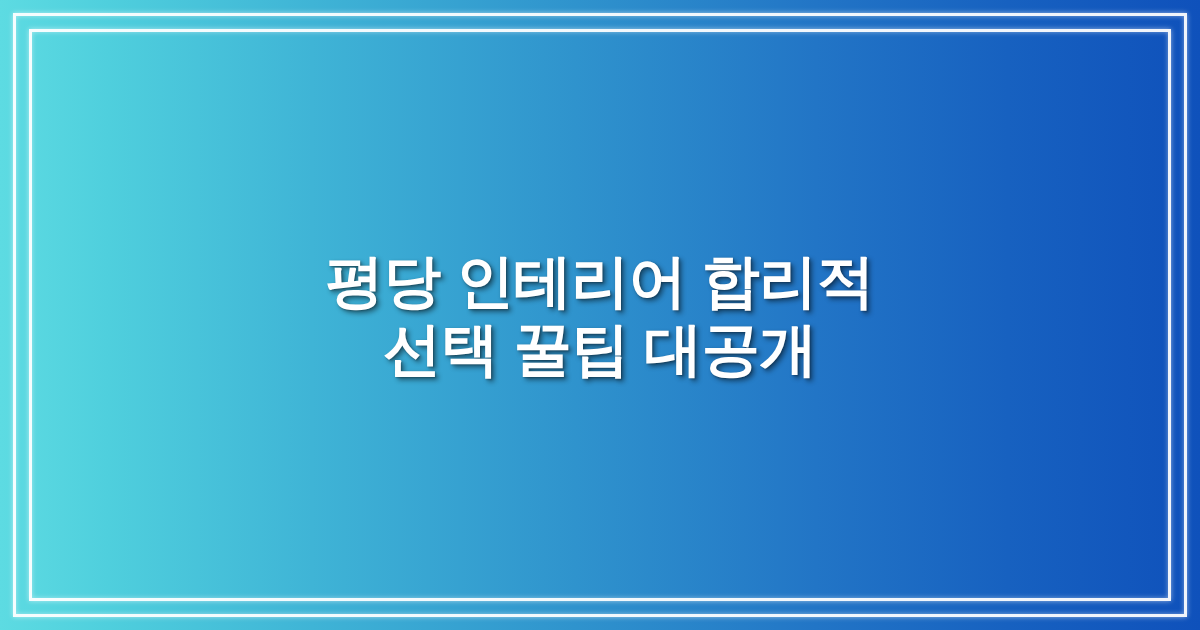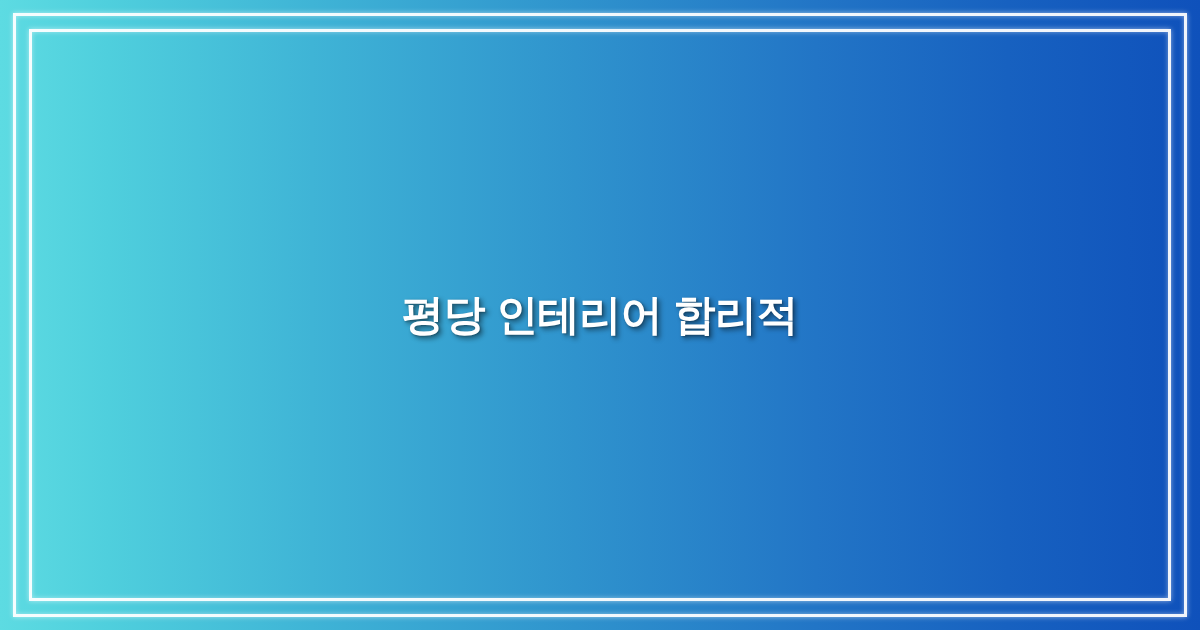--- a/index.html
+++ b/index.html
@@ -78,21 +78,21 @@
     text-align: center;
     padding: 0 70px;
     box-sizing: border-box;
   }
 
   .headline-line {
     display: block;
     color: #ffffff;
     font-family: "Liberation Sans", "DejaVu Sans", sans-serif;
     font-weight: 700;
-    font-size: 42px;
+    font-size: 58px;
     line-height: 1.17;
     letter-spacing: -0.5px;
     white-space: nowrap;
     text-shadow:
       3px 3px 5px rgba(0, 0, 0, 0.45),
       1px 1px 2px rgba(0, 0, 0, 0.30);
     -webkit-font-smoothing: antialiased;
   }
 </style>
 </head>
@@ -101,15 +101,16 @@
 <div class="thumbnail-canvas">
 
   <div class="gradient-backdrop"></div>
 
   <div class="frame frame-outer"></div>
 
   <div class="frame frame-inner"></div>
 
   <div class="headline-block">
     <span class="headline-line">평당 인테리어 합리적</span>
+    <span class="headline-line">선택 꿀팁 대공개</span>
   </div>
 
 </div>
 
 </body></html>

